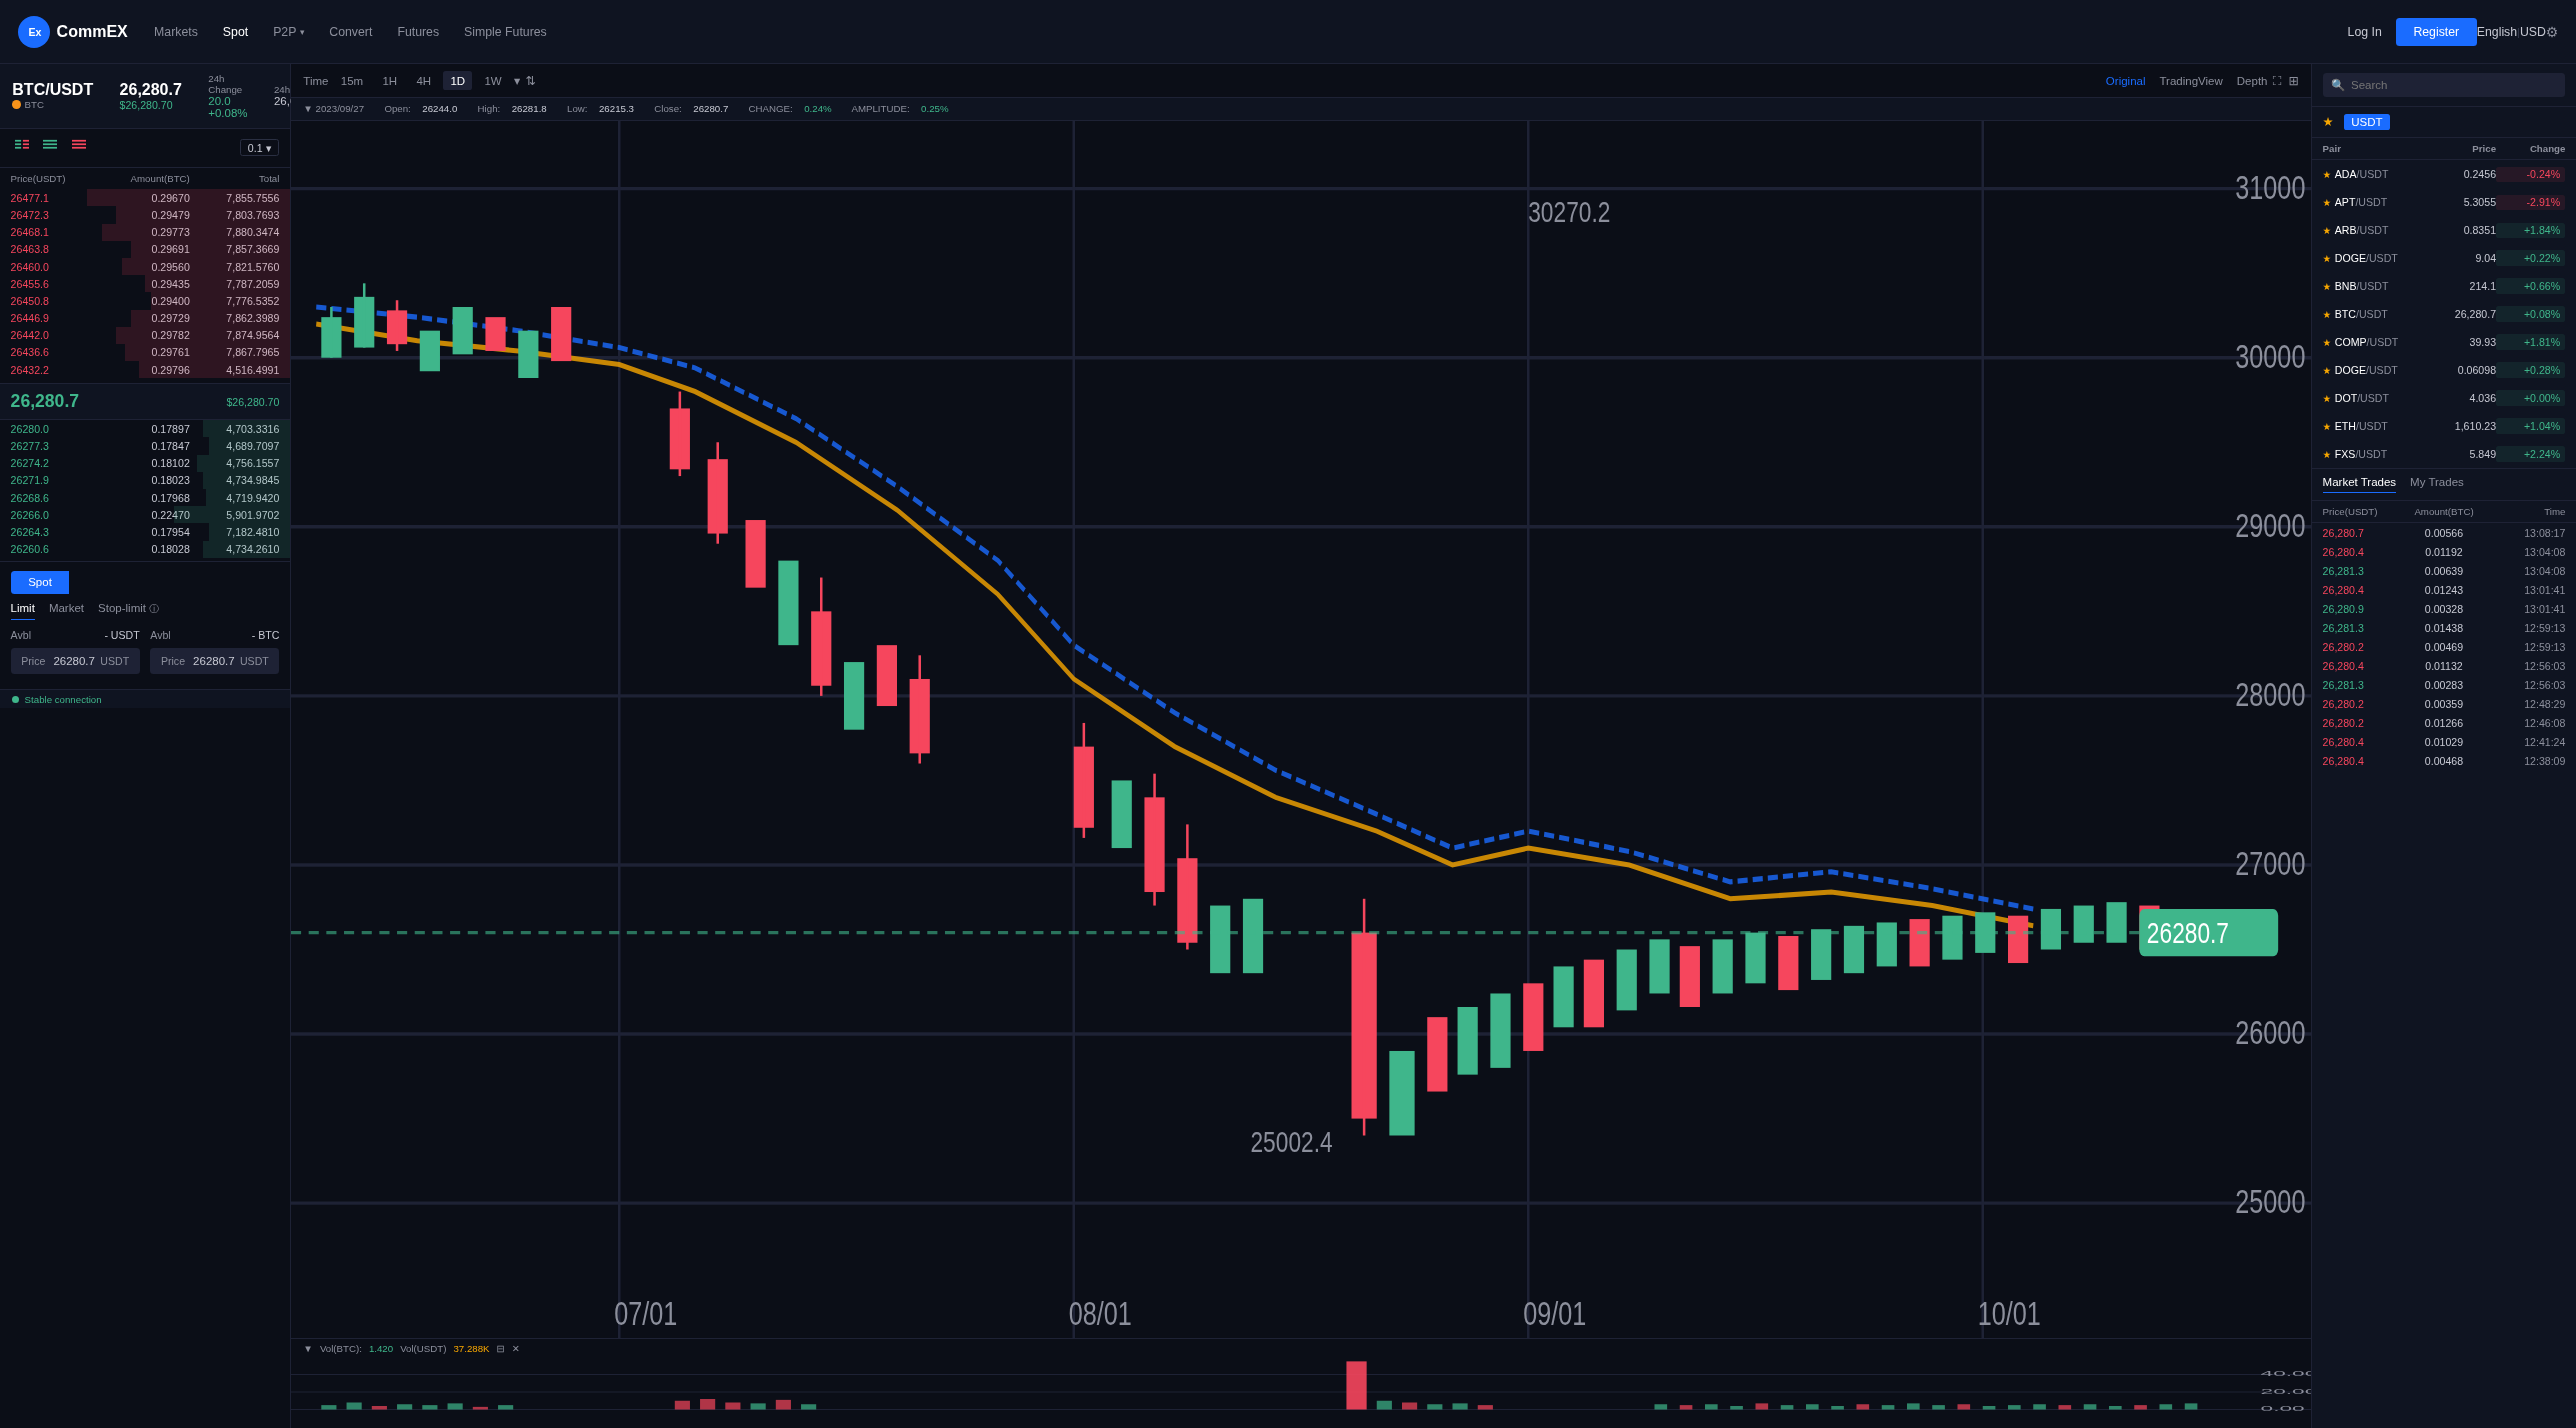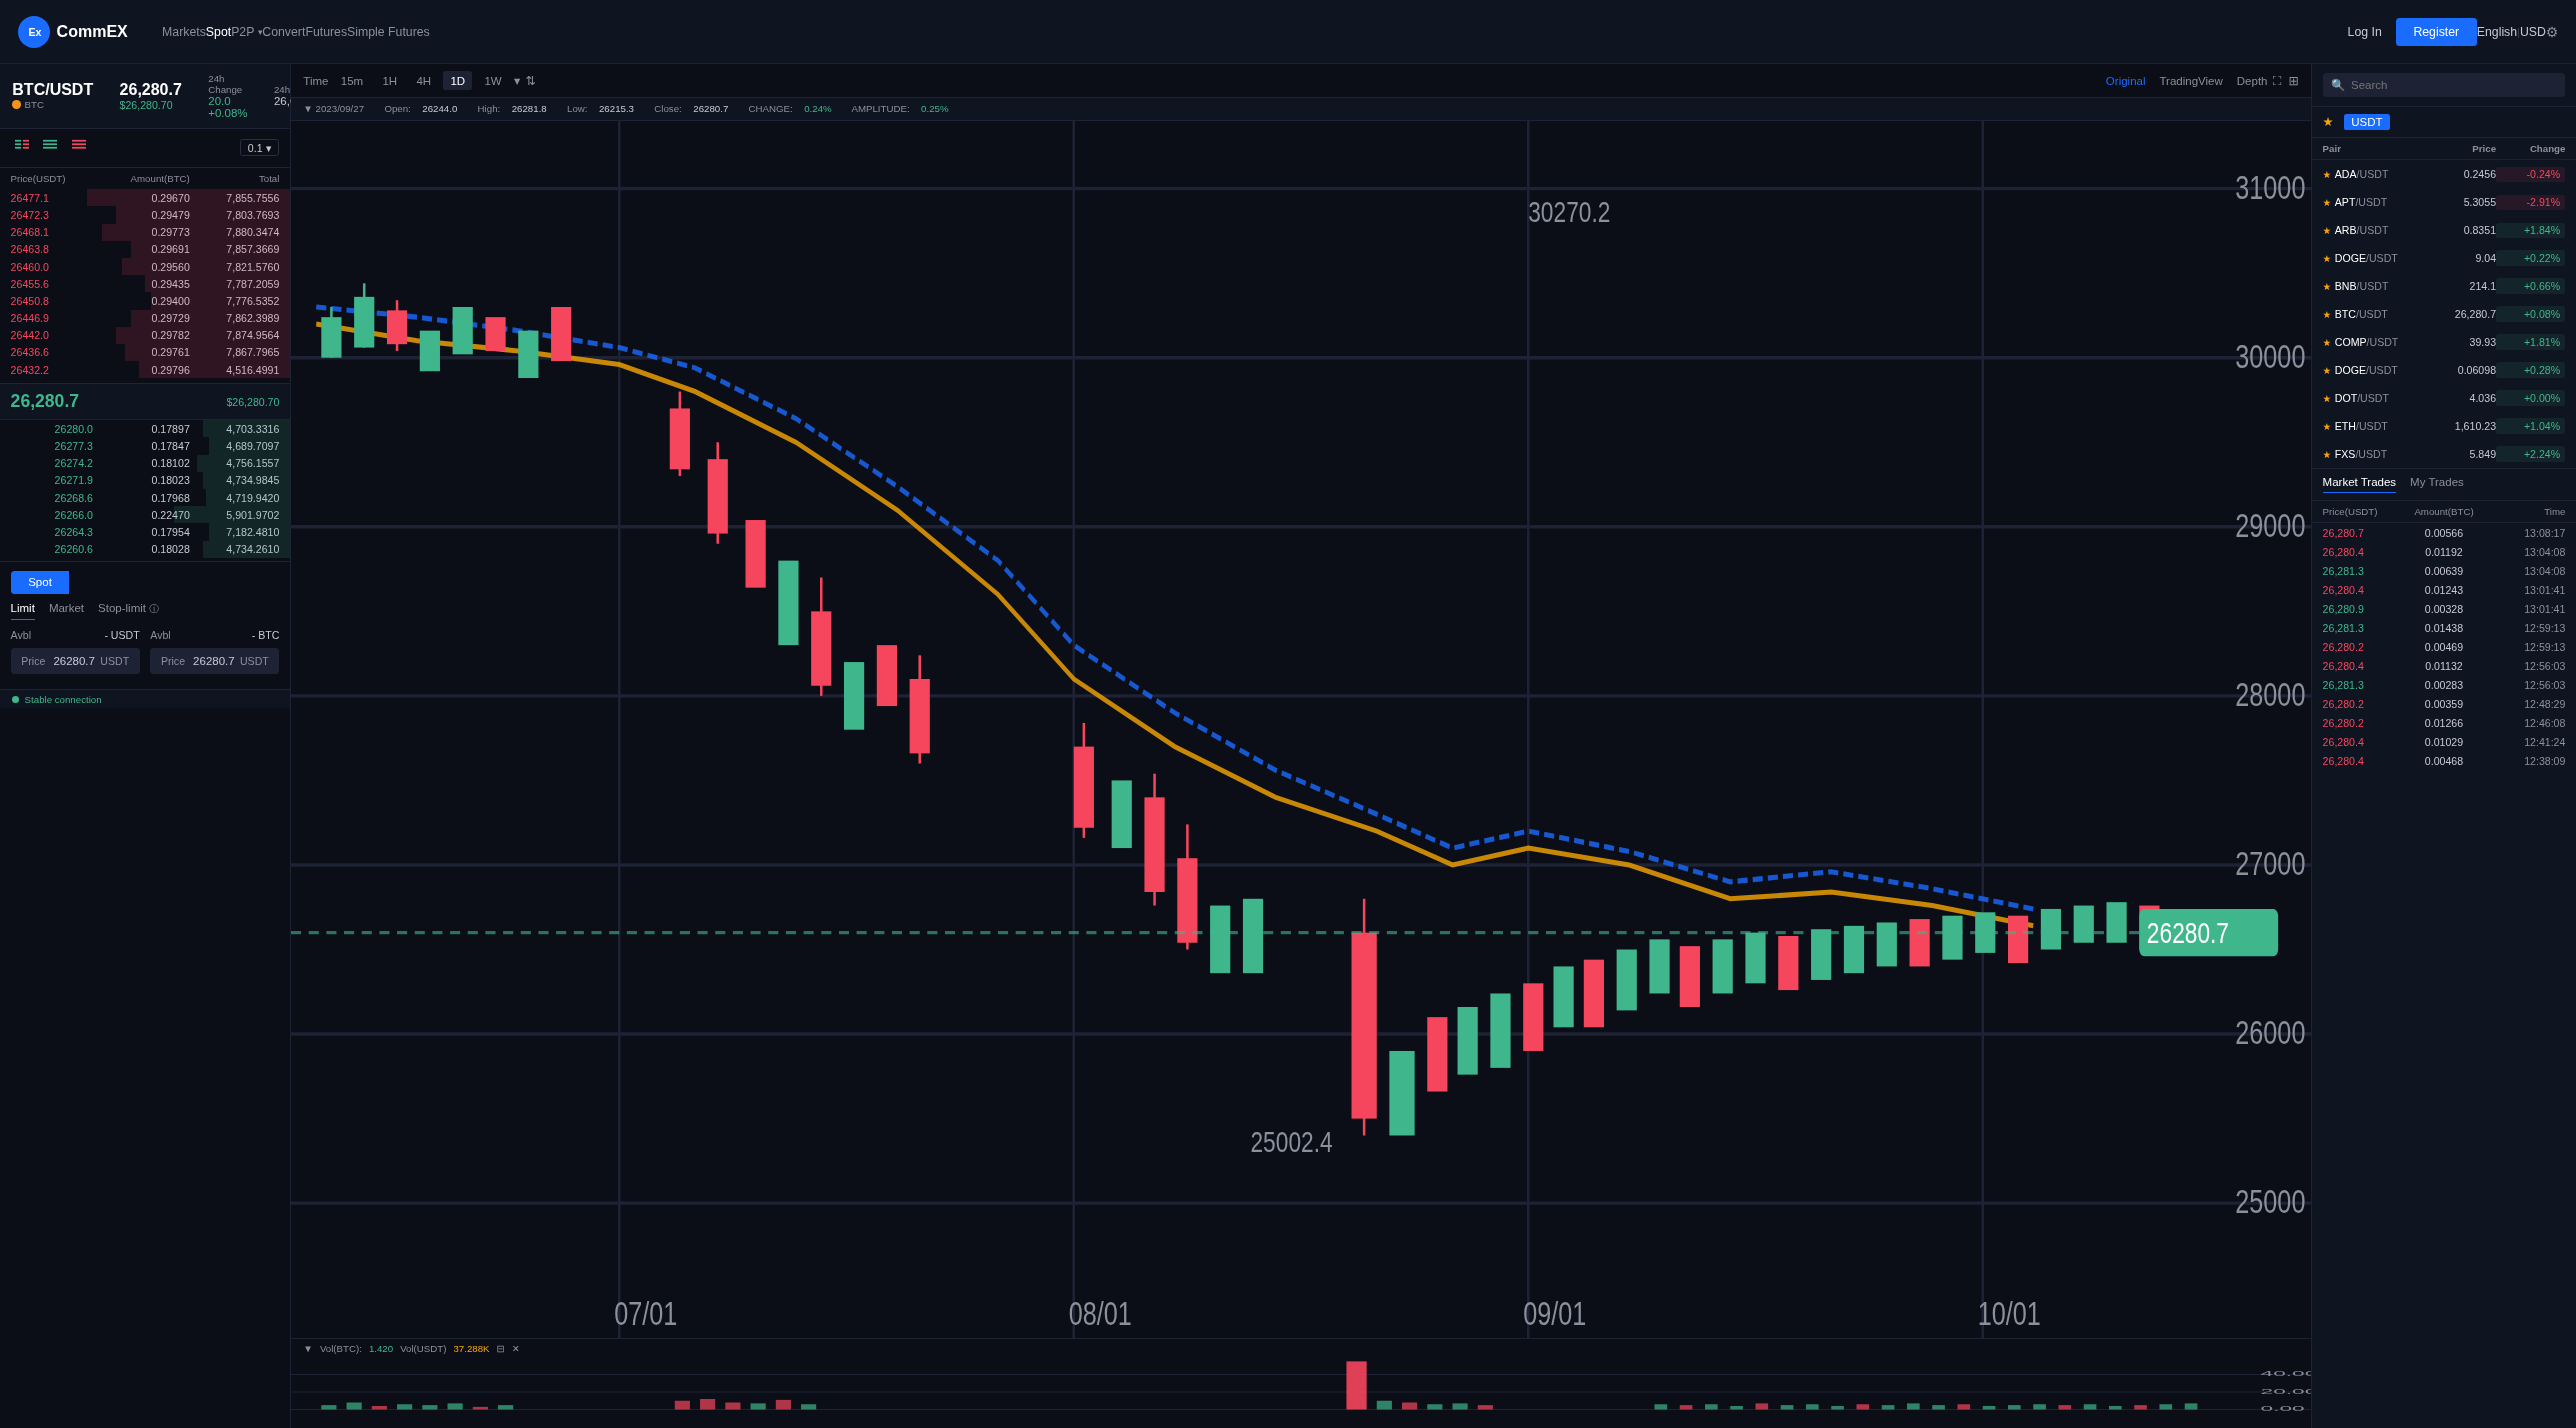--- a/index.html
+++ b/index.html
@@ -3,21 +3,21 @@
   <meta charset="utf-8">
   <style>
     * { margin: 0; padding: 0; box-sizing: border-box; }
     body { background: #0b0e17; color: #c7c9d3; font-family: 'Arial', sans-serif; font-size: 10.6px; overflow: hidden; width: 2576px; height: 1429px; }
 
     
     .top-nav { display: flex; align-items: center; background: #0f1421; height: 64px; padding: 0 17.6px; border-bottom: 0.9px solid #1e2235; }
     .logo { display: flex; align-items: center; gap: 7px; margin-right: 26.4px; }
     .logo-icon { width: 32px; height: 32px; background: #1a6cff; border-radius: 50%; display: flex; align-items: center; justify-content: center; color: white; font-weight: bold; font-size: 12.3px; }
     .logo-text { color: white; font-size: 16px; font-weight: bold; }
-    .nav-items { display: flex; flex: 1; margin-left: 8px; }
+    .nav-items { display: flex; gap: 25px; flex: 1; }
     .nav-item { color: #8c8f9c; font-size: 12.3px; cursor: pointer; padding: 3.5px 0; }
     .nav-item.active { color: white; }
     .nav-item.dropdown { display: flex; align-items: center; gap: 3.5px; }
     .nav-right { display: flex; align-items: center; }
     .btn-login { color: #c7c9d3; background: transparent; border: none; font-size: 12.3px; cursor: pointer; padding: 5.3px 14px; }
     .btn-register { background: #1a6cff; color: white; border: none; border-radius: 3.5px; padding: 7px 17.6px; font-size: 12.3px; cursor: pointer; }
     .lang-text { color: #c7c9d3; font-size: 12.3px; }
     .usd-text { color: #c7c9d3; font-size: 12.3px; }
     .divider-nav { color: #3a3f52; }
     .gear-icon { color: #8c8f9c; font-size: 14px; cursor: pointer; }
@@ -50,21 +50,21 @@
     .ob-decimal { display: flex; align-items: center; gap: 3.5px; margin-left: auto; color: #c7c9d3; font-size: 10.6px; border: 0.9px solid #2a2f42; padding: 1.8px 7px; border-radius: 2.6px; cursor: pointer; }
 
     
     .ob-headers { display: grid; grid-template-columns: 1fr 1fr 1fr; padding: 5.3px 10.6px; color: #8c8f9c; font-size: 9.7px; }
 
     
     .ob-rows { flex: 1; overflow-y: hidden; }
     .ob-row { display: grid; grid-template-columns: 1fr 1fr 1fr; padding: 2.6px 10.6px; position: relative; cursor: pointer; }
     .ob-row .price { font-size: 10.6px; }
     .ob-row .price.ask { color: #f6465d; }
-    .ob-row .price.bid { color: #3fb68b; margin-left: 44px; }
+    .ob-row .price.bid { color: #3fb68b; }
     .ob-row .amount, .ob-row .total { color: #c7c9d3; font-size: 10.6px; text-align: right; }
     .ob-row .bg-bar { position: absolute; right: 0; top: 0; height: 100%; opacity: 0.15; }
     .ob-row .bg-bar.ask { background: #f6465d; }
     .ob-row .bg-bar.bid { background: #3fb68b; }
 
     
     .current-price-row { display: flex; align-items: center; justify-content: space-between; padding: 7px 10.6px; border-top: 0.9px solid #1e2235; border-bottom: 0.9px solid #1e2235; background: #0f1421; }
     .current-price-val { color: #3fb68b; font-size: 17.6px; font-weight: bold; }
     .current-price-usd { color: #3fb68b; font-size: 10.6px; }
 

